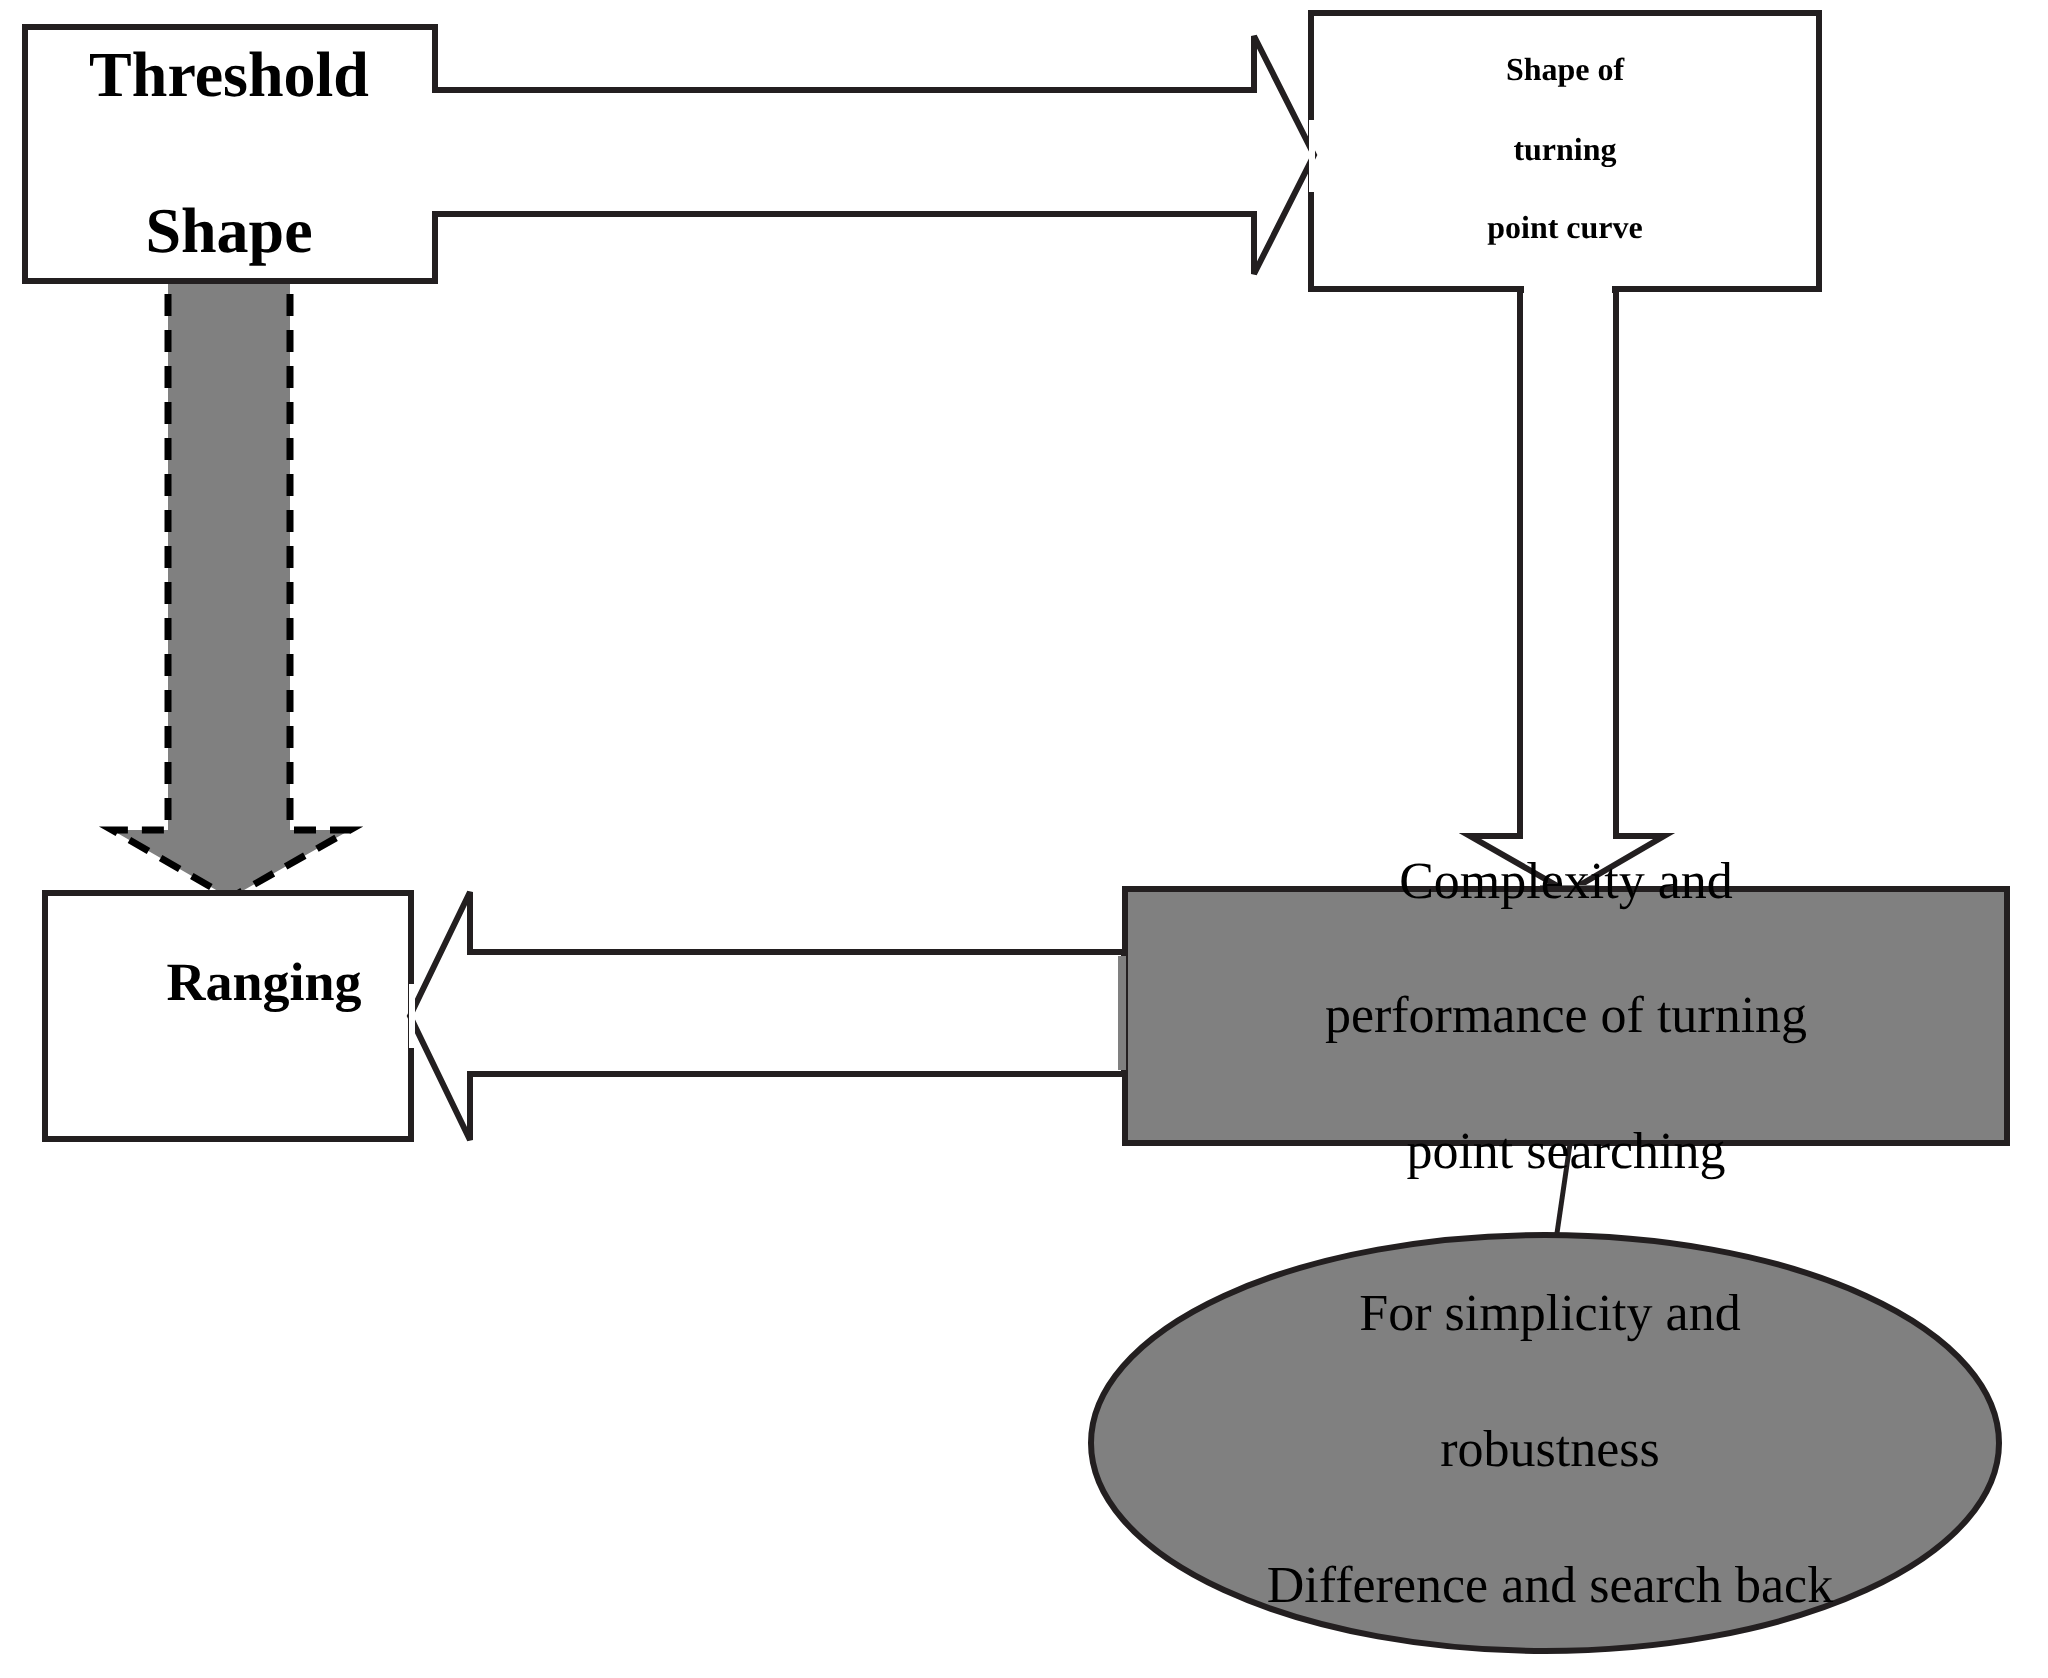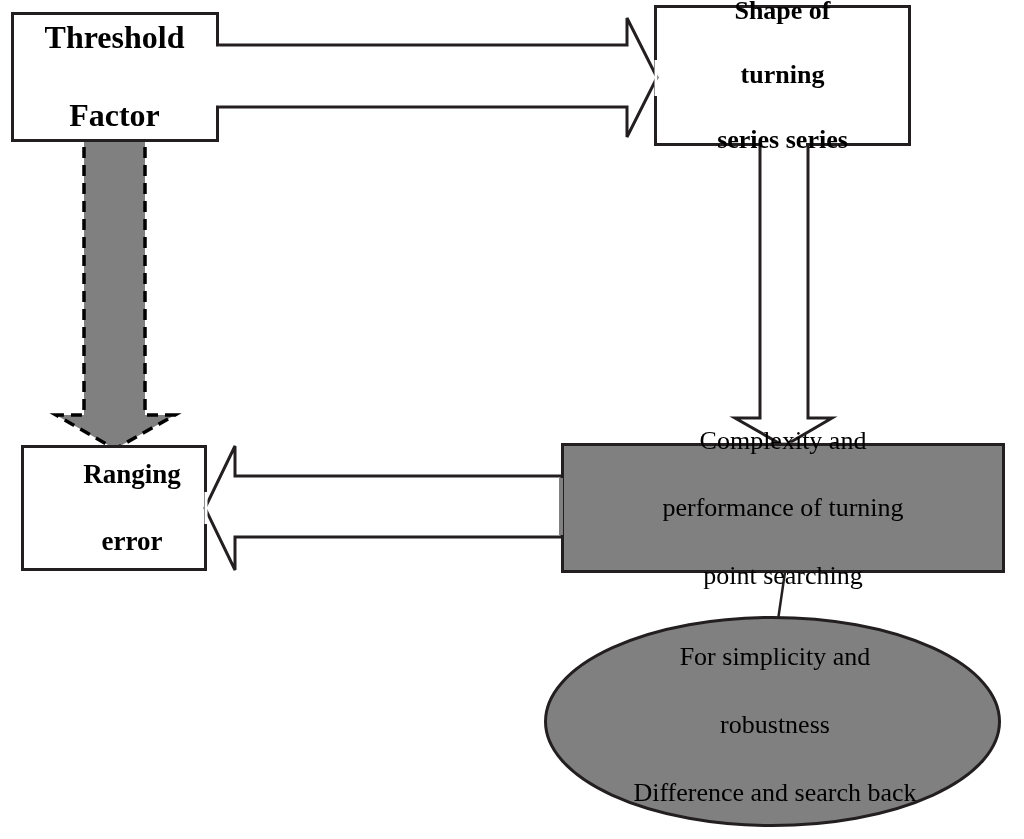--- a/index.html
+++ b/index.html
@@ -49,21 +49,21 @@
     color: #000000;
   }
 
   
   #threshold-factor-label {
     left: 11px; top: 12px; width: 207px; height: 129px;
     font-size: 32px; line-height: 1.22;
   }
   #shape-entropy-label {
     left: 654px; top: 5px; width: 257px; height: 141px;
-    font-size: 26px; line-height: 1.24;
+    font-size: 16px; line-height: 1.24;
   }
   #ranging-error-label {
     left: 21px; top: 445px; width: 186px; height: 126px;
     font-size: 27px; line-height: 1.24; padding-left: 36px;
   }
   #complexity-label {
     left: 561px; top: 443px; width: 444px; height: 130px;
     font-size: 26px; line-height: 1.30;
   }
   #ellipse-label {
@@ -111,36 +111,35 @@
     </g>
 
     <line x1="785" y1="572" x2="778" y2="620" stroke="#231f20" stroke-width="2.5"></line>
 
     <ellipse cx="772.5" cy="721.5" rx="227" ry="104" fill="#808080" stroke="#231f20" stroke-width="3"></ellipse>
   </svg>
 
   <div class="node-text bold-serif" id="threshold-factor-label">
     <span>
       <span>Threshold</span><br>
-      <span>Factor</span>
+      <span>Shape</span>
     </span>
   </div>
 
   <div class="node-text bold-serif" id="shape-entropy-label">
     <span>
       <span>Shape of</span><br>
       <span>turning</span><br>
-      <span>series series</span>
+      <span>point curve</span>
     </span>
   </div>
 
   <div class="node-text bold-serif" id="ranging-error-label">
     <span>
       <span>Ranging</span><br>
-      <span>error</span>
     </span>
   </div>
 
   <div class="node-text regular-serif" id="ellipse-label">
     <span>
       <span>For simplicity and</span><br>
       <span>robustness</span><br>
       <span>Difference and search back</span>
     </span>
   </div>

